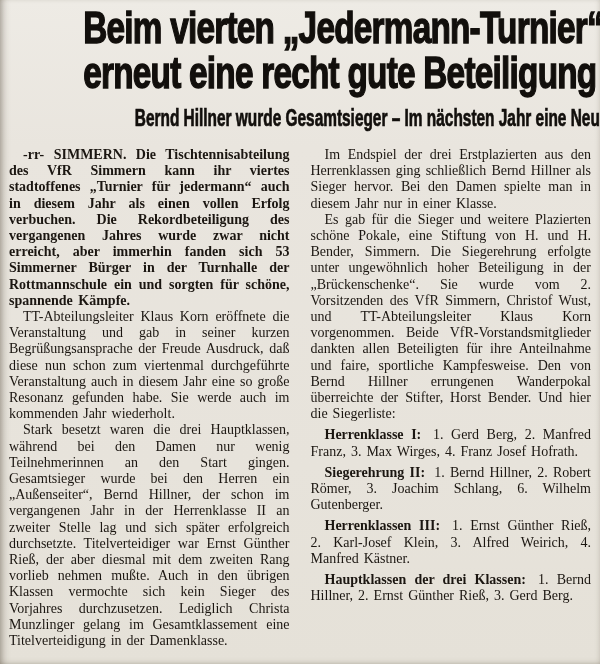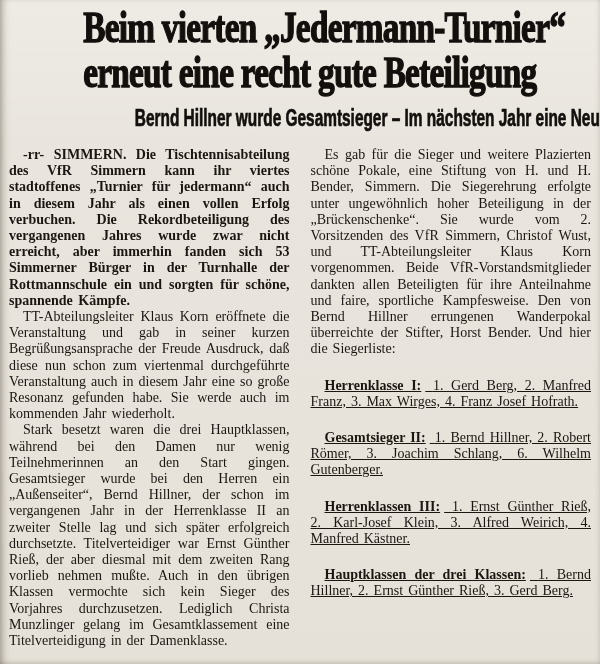--- a/index.html
+++ b/index.html
@@ -19,21 +19,21 @@
     width: 600px;
     height: 664px;
     background: linear-gradient(180deg, #eeebe5 0%, #e9e5de 22%, #e7e3db 70%, #e5e1d8 100%);
     box-shadow: inset 7px 0 9px -6px rgba(70,58,44,.55),
                 inset -3px 0 6px -4px rgba(70,58,44,.25),
                 inset 0 -4px 7px -5px rgba(70,58,44,.3);
     color: var(--ink);
     padding: 5px 7px 0 7px;
   }
   
-  .headline { font-family: Liberation Serif, serif; color: var(--headline-ink); }
+  .headline { font-family: Liberation Sans, sans-serif; color: var(--headline-ink); }
   .hl {
     display: block;
     white-space: nowrap;
     text-align: center;
     font-weight: 700;
     font-size: 45px;
     line-height: 45px;
     letter-spacing: -1px;
     transform: scaleX(0.74);
     transform-origin: 50% 50%;
@@ -67,21 +67,21 @@
     font-size: 14px;
     line-height: 16.2px;
     text-align: justify;
     text-indent: 14px;
     word-spacing: 1.5px;
     hyphens: auto;
     -webkit-hyphens: auto;
   }
   .lead-para { font-weight: 700; word-spacing: 2px; }
   .gap { }
-  .result { margin-top: 20px; text-decoration: underline; }
+  .result { margin-top: 5px; }
   .rlead { font-weight: 700; margin-right: 4px; }
 </style>
 </head>
 <body>
 
 <div class="paper">
 
   <h1 class="headline">
     <span class="hl">Beim vierten „Jedermann-Turnier“</span>
     <span class="hl">erneut eine recht gute Beteiligung</span>
@@ -93,29 +93,30 @@
 
   <div class="body-cols">
 
     <div class="col">
       <p class="para lead-para">-rr- SIMMERN. Die Tischtennisabteilung des VfR Simmern kann ihr viertes stadtoffenes „Turnier für jedermann“ auch in diesem Jahr als einen vollen Erfolg verbuchen. Die Rekordbeteiligung des vergangenen Jahres wurde zwar nicht erreicht, aber immerhin fanden sich 53 Simmerner Bürger in der Turnhalle der Rottmannschule ein und sorgten für schöne, spannende Kämpfe.</p>
       <p class="para">TT-Abteilungsleiter Klaus Korn eröffnete die Veranstaltung und gab in seiner kurzen Begrüßungsansprache der Freude Ausdruck, daß diese nun schon zum viertenmal durchgeführte Veranstaltung auch in diesem Jahr eine so große Resonanz gefunden habe. Sie werde auch im kommenden Jahr wiederholt.</p>
       <p class="para">Stark besetzt waren die drei Hauptklassen, während bei den Damen nur wenig Teilnehmerinnen an den Start gingen. Gesamtsieger wurde bei den Herren ein „Außenseiter“, Bernd Hillner, der schon im vergangenen Jahr in der Herrenklasse II an zweiter Stelle lag und sich später erfolgreich durchsetzte. Titelverteidiger war Ernst Günther Rieß, der aber diesmal mit dem zweiten Rang vorlieb nehmen mußte. Auch in den übrigen Klassen vermochte sich kein Sieger des Vorjahres durchzusetzen. Lediglich Christa Munzlinger gelang im Gesamtklassement eine Titelverteidigung in der Damenklasse.</p>
     </div>
 
     <div class="col">
+      <p class="para">Im Endspiel der drei Erstplazierten aus den Herrenklassen ging schließlich Bernd Hillner als Sieger hervor. Bei den Damen spielte man in diesem Jahr nur in einer Klasse.</p>
       <p class="para gap">Es gab für die Sieger und weitere Plazierten schöne Pokale, eine Stiftung von H. und H. Bender, Simmern. Die Siegerehrung erfolgte unter ungewöhnlich hoher Beteiligung in der „Brückenschenke“. Sie wurde vom 2. Vorsitzenden des VfR Simmern, Christof Wust, und TT-Abteilungsleiter Klaus Korn vorgenommen. Beide VfR-Vorstandsmitglieder dankten allen Beteiligten für ihre Anteilnahme und faire, sportliche Kampfesweise. Den von Bernd Hillner errungenen Wanderpokal überreichte der Stifter, Horst Bender. Und hier die Siegerliste:</p>
 
       <p class="para result">
         <b class="rlead">Herrenklasse I:</b>
         <span>1. Gerd Berg, 2. Manfred Franz, 3. Max Wirges, 4. Franz Josef Hofrath.</span>
       </p>
 
       <p class="para result">
-        <b class="rlead">Gesamtsieger II:</b>
+        <b class="rlead">Siegerehrung II:</b>
         <span>1. Bernd Hillner, 2. Robert Römer, 3. Joachim Schlang, 6. Wilhelm Gutenberger.</span>
       </p>
 
       <p class="para result">
         <b class="rlead">Herrenklassen III:</b>
         <span>1. Ernst Günther Rieß, 2. Karl-Josef Klein, 3. Alfred Weirich, 4. Manfred Kästner.</span>
       </p>
 
       <p class="para result">
         <b class="rlead">Hauptklassen der drei Klassen:</b>

